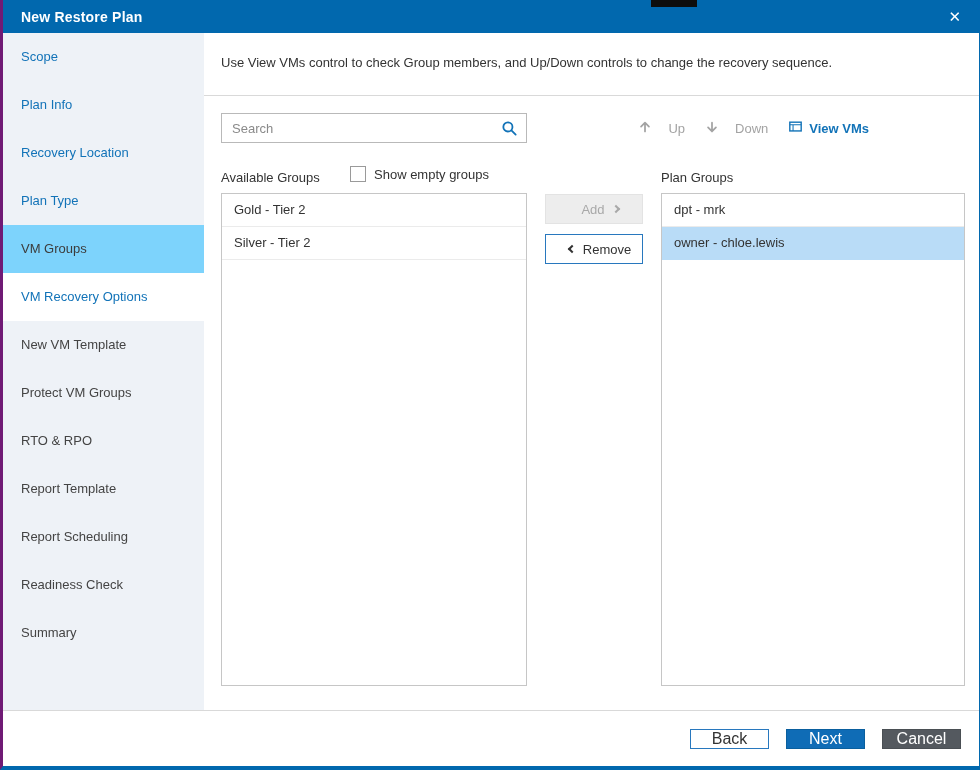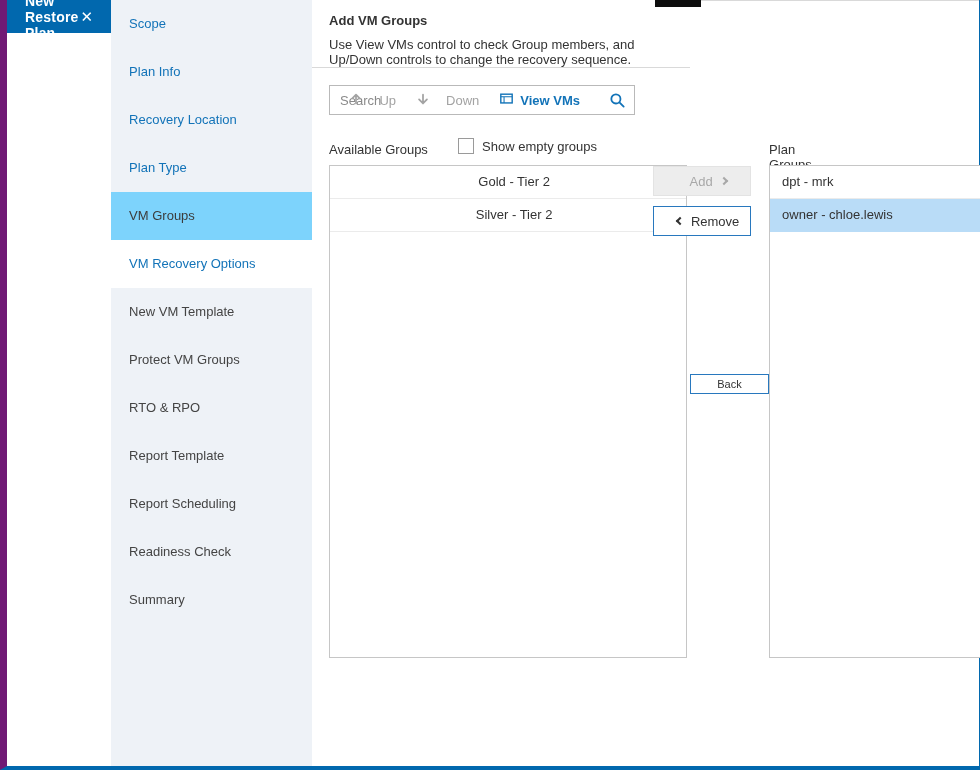--- a/index.html
+++ b/index.html
@@ -5,22 +5,22 @@
   * { box-sizing: border-box; margin: 0; padding: 0; }
   html,body { width: 980px; height: 770px; }
   body {
     font-family: "Liberation Sans", sans-serif;
     font-size: 13px;
     color: #333;
     background: #fff;
   }
   .window {
     width: 980px; height: 770px;
-    display: flex; flex-direction: row;
-    border-left: 7px solid #701a75;
+    display: flex; flex-direction: column;
+    border-left: 3px solid #701a75;
     border-right: 1px solid #0168ae;
     border-bottom: 4px solid #0168ae;
     position: relative;
     background: #fff;
   }
   
   .titlebar {
     height: 33px; flex: 0 0 33px;
     background: #0168ae;
     display: flex; align-items: center;
@@ -91,21 +91,21 @@
   .empty-toggle input {
     appearance: none; -webkit-appearance: none;
     width: 16px; height: 16px;
     border: 1px solid #9a9a9a; background: #fff; cursor: pointer;
   }
   
   .listbox {
     position: absolute; top: 97px; height: 493px;
     border: 1px solid #c6c6c6; background: #fff; overflow: hidden;
   }
-  .listbox.left { left: 17px; width: 358px; text-align: center; }
+  .listbox.left { left: 17px; width: 306px; }
   .listbox.right { left: 457px; width: 304px; }
   .list-item {
     height: 33px; line-height: 32px;
     padding-left: 12px; font-size: 13px; color: #333;
     border-bottom: 1px solid #ebebeb;
     cursor: pointer; white-space: nowrap;
   }
   .list-item.selected { background: #b9dcf7; border-bottom-color: #b9dcf7; }
   
   .xfer-btn {
@@ -121,21 +121,21 @@
   
   .footer {
     flex: 0 0 56px;
     border-top: 1px solid #d9d9d9;
     background: #fff;
     display: flex; align-items: center; justify-content: flex-end;
     gap: 17px; padding-right: 18px;
   }
   .btn {
     min-width: 79px; height: 20px;
-    font-family: "Liberation Sans", sans-serif; font-size: 11px;
+    font-family: "Liberation Sans", sans-serif; font-size: 16px;
     cursor: pointer; border: 1px solid transparent;
   }
   .btn.back { background: #fff; border-color: #2878be; color: #333; }
   .btn.next { background: #0f6cb6; border-color: #0a5f9e; color: #fff; }
   .btn.cancel { background: #54595f; border-color: #4a4f54; color: #fff; }
 </style>
 </head>
 <body>
 
 <div class="window">
@@ -160,21 +160,20 @@
       <div class="step upcoming">RTO &amp; RPO</div>
       <div class="step upcoming">Report Template</div>
       <div class="step upcoming">Report Scheduling</div>
       <div class="step upcoming">Readiness Check</div>
       <div class="step upcoming">Summary</div>
     </div>
 
     <div class="main">
 
       <div class="main-header">
-        <div class="main-title">Add VM Groups</div>
         <div class="main-sub">Use View VMs control to check Group members, and Up/Down controls to change the recovery sequence.</div>
       </div>
 
       <div class="content">
 
         <div class="searchbox">
           <input type="text" placeholder="Search" style="">
           <span class="search-ico">
             <svg width="17" height="17" viewBox="0 0 16 16">
                 <circle cx="6.5" cy="6.5" r="4.3" fill="none" stroke="currentColor" stroke-width="1.7"></circle>

